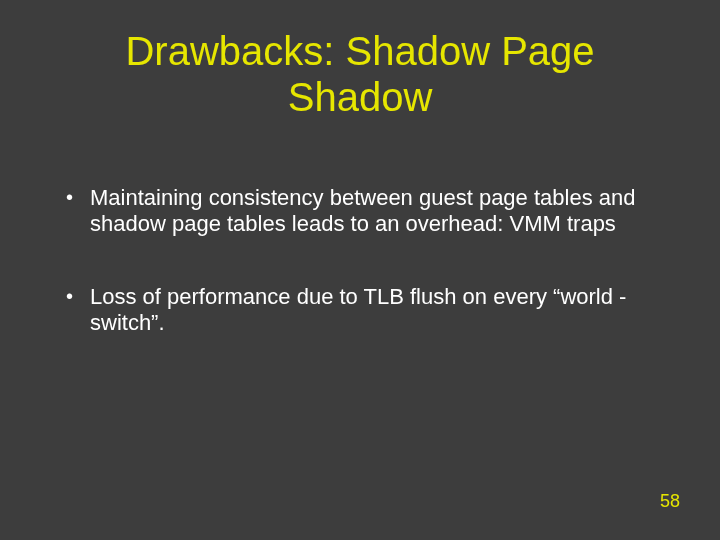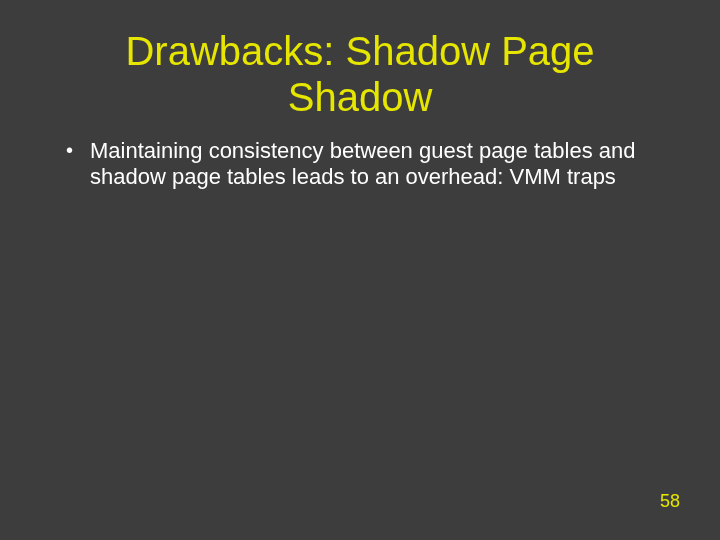--- a/index.html
+++ b/index.html
@@ -33,20 +33,21 @@
   }
   ul.bullets {
     list-style: none;
     margin: 0;
     padding: 0;
   }
   ul.bullets > li {
     position: relative;
     padding-left: 30px;
     margin-bottom: 2px;
+    margin-top: 47px;
   }
   ul.bullets > li::before {
     content: "•";
     position: absolute;
     left: 6px;
     top: 0;
     color: #ffffff;
     font-size: 20px;
     line-height: 1.2;
   }
@@ -64,18 +65,19 @@
 <div class="slide">
 
   <div class="title">
     <span>Drawbacks: Shadow Page</span><br>
     <span>Shadow</span>
   </div>
 
   <div class="body">
     <ul class="bullets">
       <li><span>Maintaining consistency between guest page tables and shadow page tables leads to an overhead: VMM traps</span></li>
+      <li><span>Loss of performance due to TLB flush on every “world -switch”.</span></li>
     </ul>
   </div>
 
   <div class="page-number">58</div>
 
 </div>
 
 </body></html>

